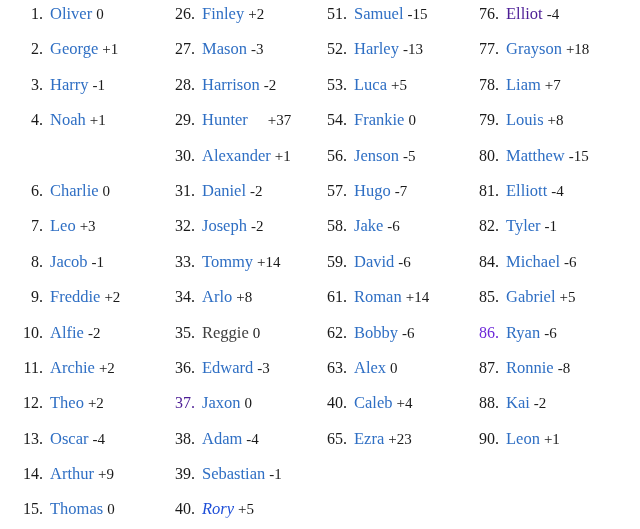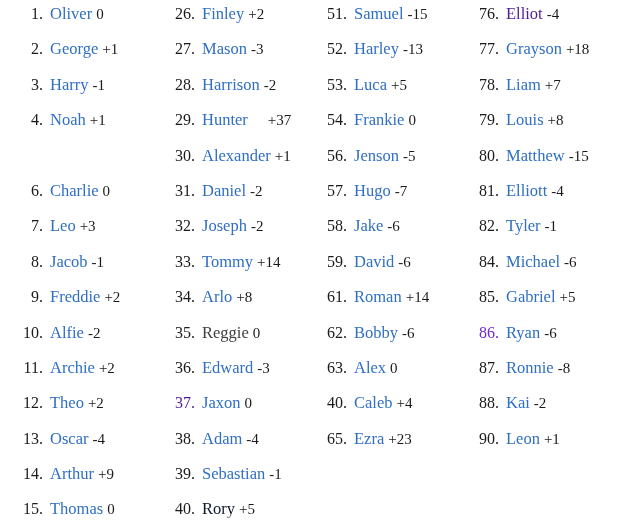--- a/index.html
+++ b/index.html
@@ -260,21 +260,21 @@
         </div>
         <div class="row">
           <span class="rank" style="color: rgb(26, 26, 26);">39.</span>
           <span class="dot"></span>
           <span class="name" style="color: rgb(47, 111, 196);">Sebastian</span>
           <span class="delta" style="color: rgb(26, 26, 26);">-1</span>
         </div>
         <div class="row">
           <span class="rank" style="color: rgb(26, 26, 26);">40.</span>
           <span class="dot"></span>
-          <span class="name" style="color: #0f172a;">Rory</span>
+          <span class="name" style="color: #1d4ed8; font-style: italic;">Rory</span>
           <span class="delta" style="color: rgb(26, 26, 26);">+5</span>
         </div>
       </div>
       <div class="column c2">
         <div class="row">
           <span class="rank" style="color: rgb(26, 26, 26);">51.</span>
           <span class="dot"></span>
           <span class="name" style="color: rgb(47, 111, 196);">Samuel</span>
           <span class="delta" style="color: rgb(26, 26, 26);">-15</span>
         </div>

